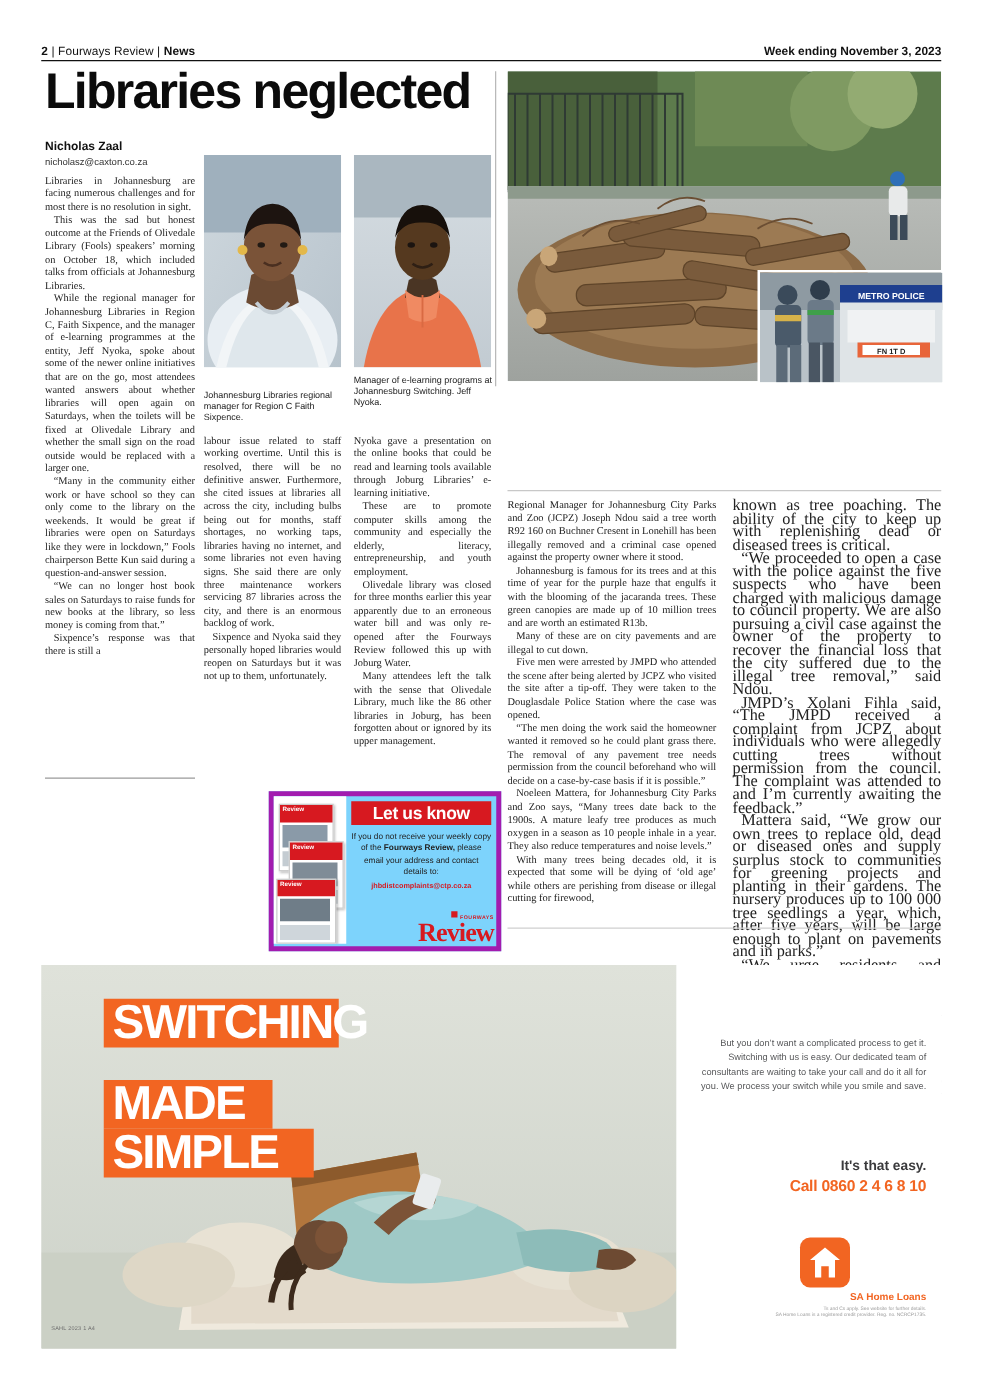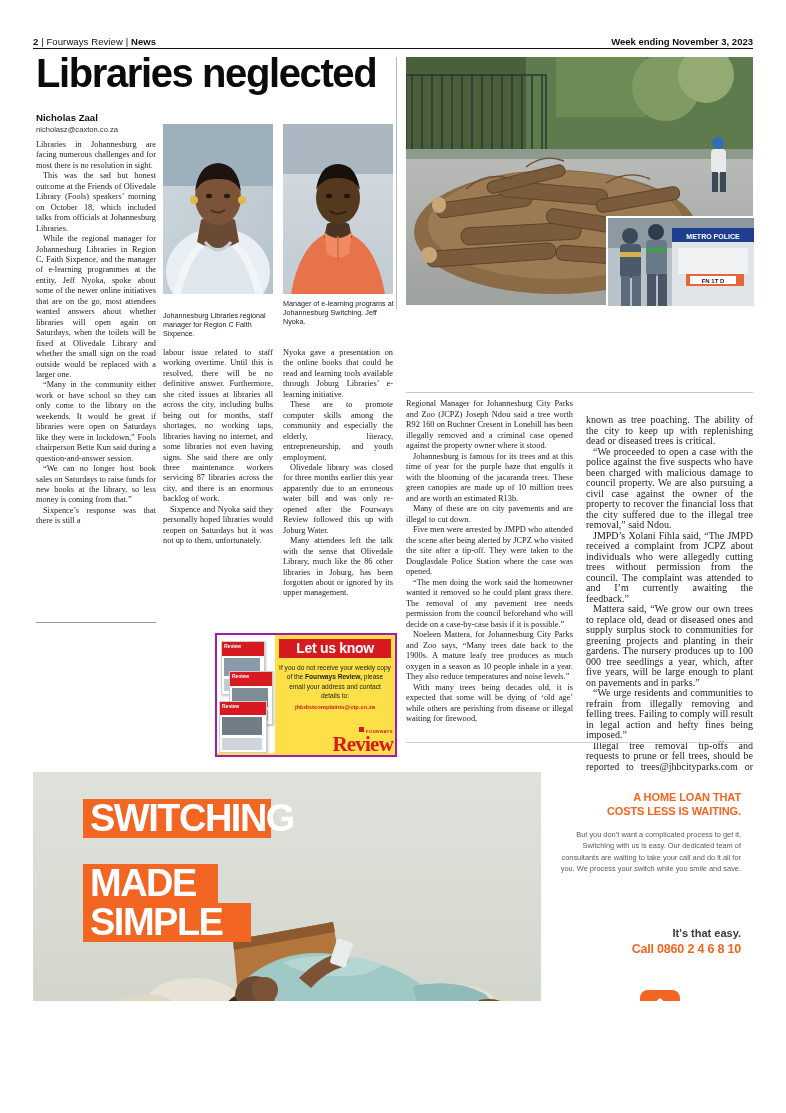--- a/index.html
+++ b/index.html
@@ -54,46 +54,46 @@
          border:2px solid #ffffff;overflow:hidden;}
   .photo-cap{position:absolute;left:406px;top:309px;width:190px;
              font-family:"Liberation Sans",sans-serif;font-size:7.3px;line-height:9.2px;color:#222;}
 
   
   .headline2{position:absolute;left:406px;top:362px;width:350px;
              font-family:"Liberation Sans",sans-serif;font-weight:normal;
              font-size:22.5px;line-height:24px;letter-spacing:-.6px;color:#111;}
   .rule2{position:absolute;left:406px;top:392px;width:347px;height:1px;background:#c8c8c8;}
   .colD{left:406px;top:399px;width:167px;font-size:8.35px;line-height:10.5px;}
-  .colE{left:586px;top:399px;width:167px;font-size:10px;line-height:10.5px;margin-top:16px;}
+  .colE{left:586px;top:399px;width:167px;font-size:13px;line-height:10.5px;}
   .hrule-wide{position:absolute;left:406px;top:742px;width:347px;height:1px;background:#d0d0d0;}
   .gasad-wrap{position:absolute;left:33px;top:633px;width:180px;height:128px;}
 
   
   .lukad{position:absolute;left:215px;top:633px;width:178px;height:120px;
-         border:2px solid #a21caf;background:#fde047;font-family:"Liberation Sans",sans-serif;}
+         border:4px solid #a21caf;background:#7dd3fc;font-family:"Liberation Sans",sans-serif;}
   .luk-left{position:absolute;left:0;top:0;width:58px;height:118px;background:#fff;overflow:hidden;}
   .mini-paper{position:absolute;border:1px solid #ccc;background:#fff;box-shadow:1px 1px 2px rgba(0,0,0,.25);}
   .mp-head{position:absolute;left:0;top:0;width:100%;height:26%;background:#d71920;}
   .mp-mast{position:absolute;left:2px;top:1px;font-weight:bold;font-size:5px;color:#fff;}
   .mp-img{position:absolute;left:2px;background:#8a9aa8;}
   .luk-right{position:absolute;left:62px;top:4px;width:112px;}
   .luk-title{background:#d71920;color:#fff;font-weight:bold;font-size:14px;
              text-align:center;line-height:19px;letter-spacing:-.3px;}
   .luk-body{margin-top:5px;text-align:center;font-size:6.6px;line-height:9.4px;color:#222;}
   .luk-body b{font-weight:bold;}
   .luk-mail{display:block;margin-top:2px;font-weight:bold;font-size:5.8px;color:#d71920;}
   .luk-brand{position:absolute;left:92px;top:92px;width:84px;text-align:right;}
   .luk-brand .kicker{font-size:4.2px;font-weight:bold;color:#d71920;letter-spacing:.4px;}
   .luk-brand .word{font-family:"Liberation Serif",serif;font-weight:bold;font-size:21px;
                    color:#d71920;line-height:21px;letter-spacing:-.8px;}
   .luk-brand .sq{display:inline-block;width:5px;height:5px;background:#d71920;margin-right:2px;vertical-align:1px;}
 
   
-  .bigad{position:absolute;left:33px;top:772px;width:720px;height:229px;background:#fff;overflow:hidden;}
+  .bigad{position:absolute;left:33px;top:772px;width:720px;height:307px;background:#fff;overflow:hidden;}
   .bigad-photo{position:absolute;left:0;top:0;width:508px;height:307px;overflow:hidden;
                background:linear-gradient(170deg,#d9ddd4 0%,#cfd4cb 45%,#c6ccc2 100%);}
   .bigad-block{position:absolute;left:50px;top:27px;width:188px;background:#f26522;}
   .bigad-block .line{font-family:"Liberation Sans",sans-serif;font-weight:bold;
                      color:#fff;font-size:38px;line-height:39px;letter-spacing:-1.5px;padding-left:7px;}
   .bl2{position:absolute;left:50px;top:92px;width:135px;background:#f26522;}
   .bl3{position:absolute;left:50px;top:131px;width:168px;background:#f26522;}
   .bigad-credit{position:absolute;left:8px;top:288px;font-family:"Liberation Sans",sans-serif;
                 font-size:4.4px;color:#6d6d6d;letter-spacing:.2px;}
 
@@ -320,21 +320,21 @@
 
 
   <div class="rule2"></div>
   <div class="col colD" id="colD">
       <p class="first">Regional Manager for Johannesburg City Parks and Zoo (JCPZ) Joseph Ndou said a tree worth R92 160 on Buchner Cresent in Lonehill has been illegally removed and a criminal case opened against the property owner where it stood.</p>
       <p>Johannesburg is famous for its trees and at this time of year for the purple haze that engulfs it with the blooming of the jacaranda trees. These green canopies are made up of 10 million trees and are worth an estimated R13b.</p>
       <p>Many of these are on city pavements and are illegal to cut down.</p>
       <p>Five men were arrested by JMPD who attended the scene after being alerted by JCPZ who visited the site after a tip-off. They were taken to the Douglasdale Police Station where the case was opened.</p>
       <p>“The men doing the work said the homeowner wanted it removed so he could plant grass there. The removal of any pavement tree needs permission from the council beforehand who will decide on a case-by-case basis if it is possible.”</p>
       <p>Noeleen Mattera, for Johannesburg City Parks and Zoo says, “Many trees date back to the 1900s. A mature leafy tree produces as much oxygen in a season as 10 people inhale in a year. They also reduce temperatures and noise levels.”</p>
-      <p>With many trees being decades old, it is expected that some will be dying of ‘old age’ while others are perishing from disease or illegal waiting for firewood,</p>
+      <p>With many trees being decades old, it is expected that some will be dying of ‘old age’ while others are perishing from disease or illegal cutting for firewood,</p>
     </div>
   <div class="col colE" id="colE">
       <p class="first">known as tree poaching. The ability of the city to keep up with replenishing dead or diseased trees is critical.</p>
       <p>“We proceeded to open a case with the police against the five suspects who have been charged with malicious damage to council property. We are also pursuing a civil case against the owner of the property to recover the financial loss that the city suffered due to the illegal tree removal,” said Ndou.</p>
       <p>JMPD’s Xolani Fihla said, “The JMPD received a complaint from JCPZ about individuals who were allegedly cutting trees without permission from the council. The complaint was attended to and I’m currently awaiting the feedback.”</p>
       <p>Mattera said, “We grow our own trees to replace old, dead or diseased ones and supply surplus stock to communities for greening projects and planting in their gardens. The nursery produces up to 100 000 tree seedlings a year, which, after five years, will be large enough to plant on pavements and in parks.”</p>
       <p>“We urge residents and communities to refrain from illegally removing and felling trees. Failing to comply will result in legal action and hefty fines being imposed.”</p>
       <p>Illegal tree removal tip-offs and requests to prune or fell trees, should be reported to trees@jhbcityparks.com or contact Johannesburg City Parks and Zoo on 011 712 6600 or Joburg Connect on 011 375 5555.</p>
     </div>
   <div class="hrule-wide"></div>
@@ -423,24 +423,20 @@
       <div class="bigad-block bl2">
         <div class="line">MADE</div>
       </div>
       <div class="bigad-block bl3">
         <div class="line">SIMPLE</div>
       </div>
       <div class="bigad-credit">SAHL 2023 1 A4</div>
     </div>
 
     <div class="bigad-right">
-      <div class="hl-head">
-        <div>A HOME LOAN THAT</div>
-        <div>COSTS LESS IS WAITING.</div>
-      </div>
       <div class="hl-body">But you don’t want a complicated process to get it. Switching with us is easy. Our dedicated team of consultants are waiting to take your call and do it all for you. We process your switch while you smile and save.</div>
       <div class="hl-easy">It's that easy.</div>
       <div class="hl-call">Call 0860 2 4 6 8 10</div>
       <div class="hl-logo">
         <svg width="26" height="26" viewBox="0 0 26 26">
           <path d="M13 1 L25 11 L21 11 L21 25 L16 25 L16 16 L10 16 L10 25 L5 25 L5 11 L1 11 Z" fill="#ffffff"></path>
         </svg>
       </div>
       <div class="hl-logoname">SA Home Loans</div>
       <div class="hl-fine">

